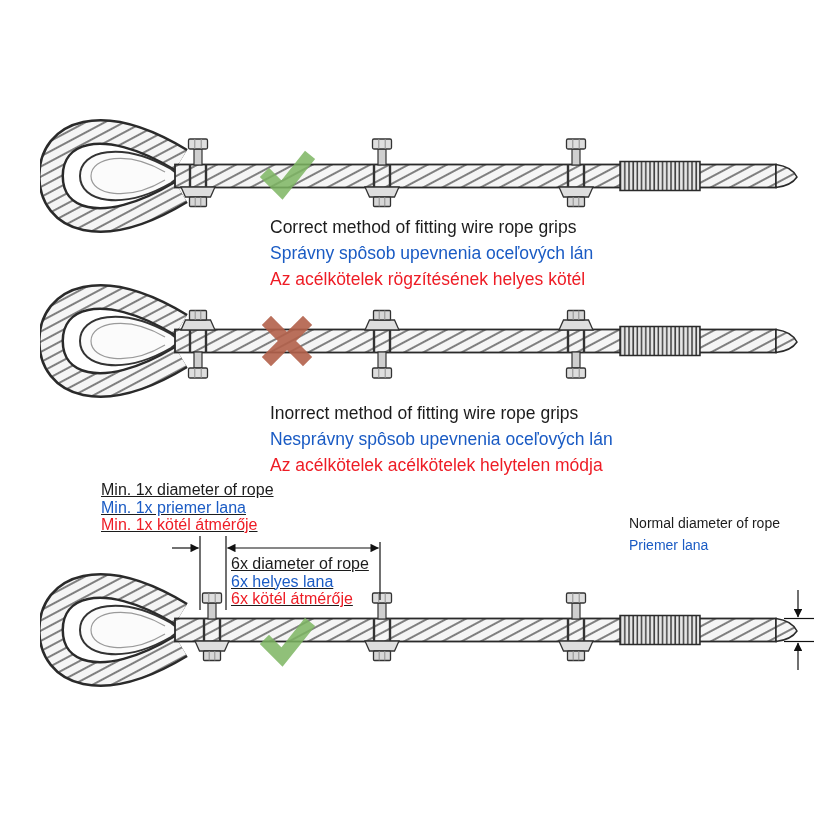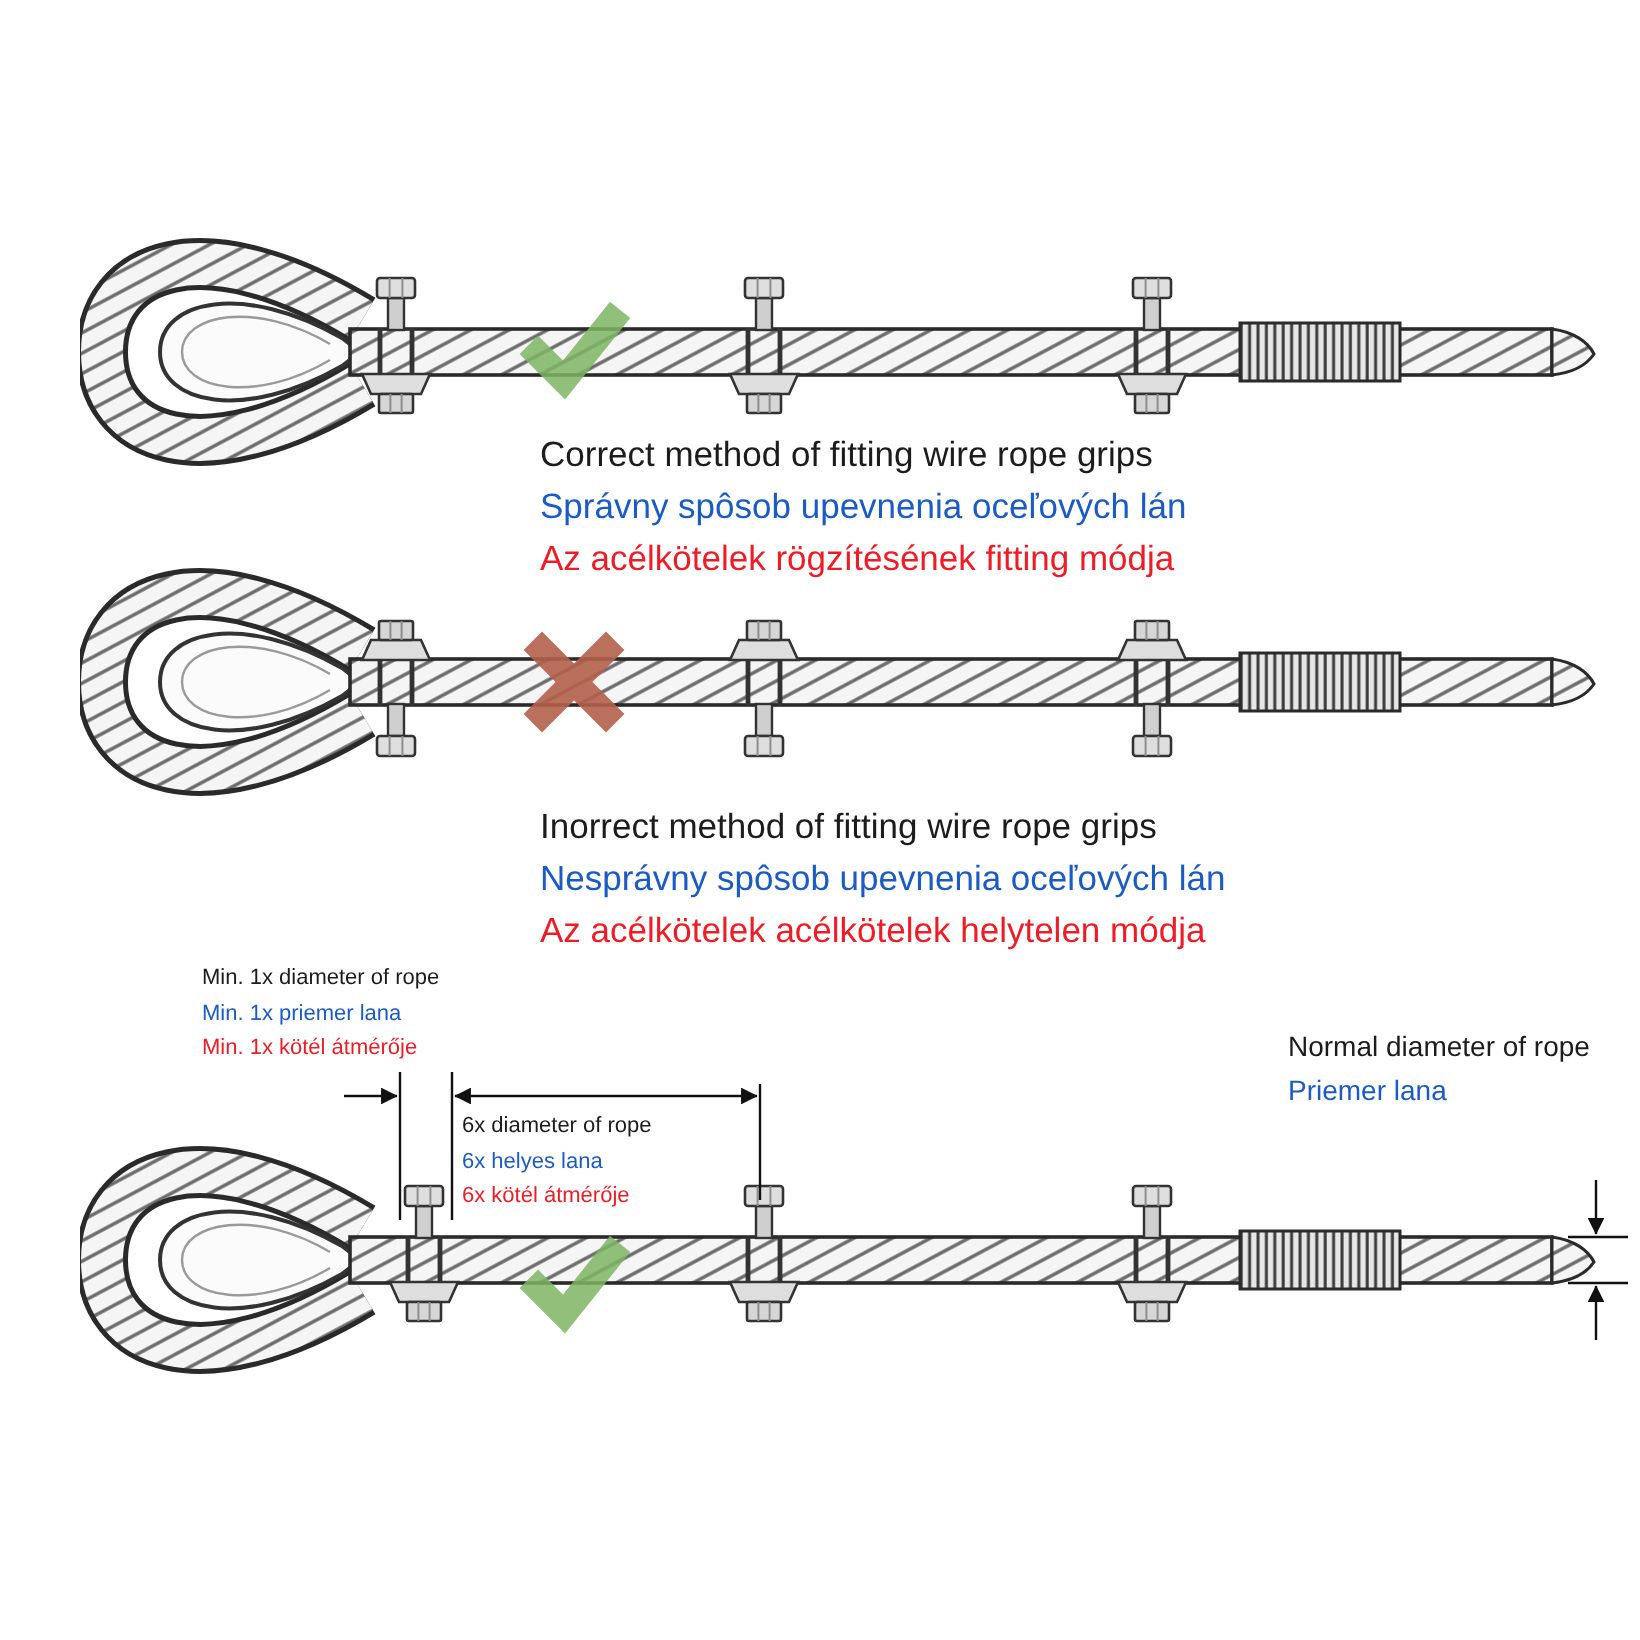--- a/index.html
+++ b/index.html
@@ -2,21 +2,21 @@
 <html style="--text: #1c1c1c; --slovak: #1a5bc4; --hungarian: #ee1c25; --check: #7cb561; --cross: #b2604a; --line: #111111;"><head>
 <meta charset="utf-8">
 <style>
   * { margin:0; padding:0; box-sizing:border-box; }
   html,body { background:#ffffff; }
   body { font-family:"Liberation Sans", sans-serif; color:#1c1c1c; }
   .stage { position:relative; width:820px; height:820px; background:#fff; overflow:hidden;margin-left:40px; }
   .stage > svg { position:absolute; left:0; top:0; }
   .cap { position:absolute; white-space:nowrap; }
   .cap-main { font-size:17.5px; line-height:26px; }
-  .cap-small { font-size:11px; line-height:17.5px; }
+  .cap-small { font-size:16px; line-height:17.5px;text-decoration:underline; }
   .cap-wide { font-size:14px; line-height:22px; }
   .t-en { color:var(--text,#1c1c1c); }
   .t-sk { color:var(--slovak,#1a5bc4); }
   .t-hu { color:var(--hungarian,#ee1c25); }
 </style>
 </head>
 <body>
 
 <div class="stage">
 
@@ -98,39 +98,39 @@
       <line x1="744" y1="618.5" x2="774" y2="618.5"></line>
       <line x1="744" y1="641.5" x2="774" y2="641.5"></line>
       <line x1="758" y1="590" x2="758" y2="617" marker-end="url(#arr)"></line>
       <line x1="758" y1="670" x2="758" y2="643" marker-end="url(#arr)"></line>
     </g>
   </svg>
 
   <div class="cap cap-main" style="left:230px; top:214px">
     <div class="t-en">Correct method of fitting wire rope grips</div>
     <div class="t-sk">Správny spôsob upevnenia oceľových lán</div>
-    <div class="t-hu">Az acélkötelek rögzítésének fitting módja</div>
+    <div class="t-hu">Az acélkötelek rögzítésének helyes kötél</div>
   </div>
 
   <div class="cap cap-main" style="left:230px; top:400px">
     <div class="t-en">Inorrect method of fitting wire rope grips</div>
     <div class="t-sk">Nesprávny spôsob upevnenia oceľových lán</div>
     <div class="t-hu">Az acélkötelek acélkötelek helytelen módja</div>
   </div>
 
   <div class="cap cap-small" style="left:61px; top:481px">
     <div class="t-en">Min. 1x diameter of rope</div>
     <div class="t-sk">Min. 1x priemer lana</div>
     <div class="t-hu">Min. 1x kötél átmérője</div>
   </div>
 
   <div class="cap cap-small" style="left:191px; top:555px">
     <div class="t-en">6x diameter of rope</div>
     <div class="t-sk">6x helyes lana</div>
     <div class="t-hu">6x kötél átmérője</div>
   </div>
 
-  <div class="cap cap-wide" style="left:604px; top:512px">
+  <div class="cap cap-wide" style="left:589px; top:512px">
     <div class="t-en">Normal diameter of rope</div>
     <div class="t-sk">Priemer lana</div>
   </div>
 
 </div>
 
 </body></html>

